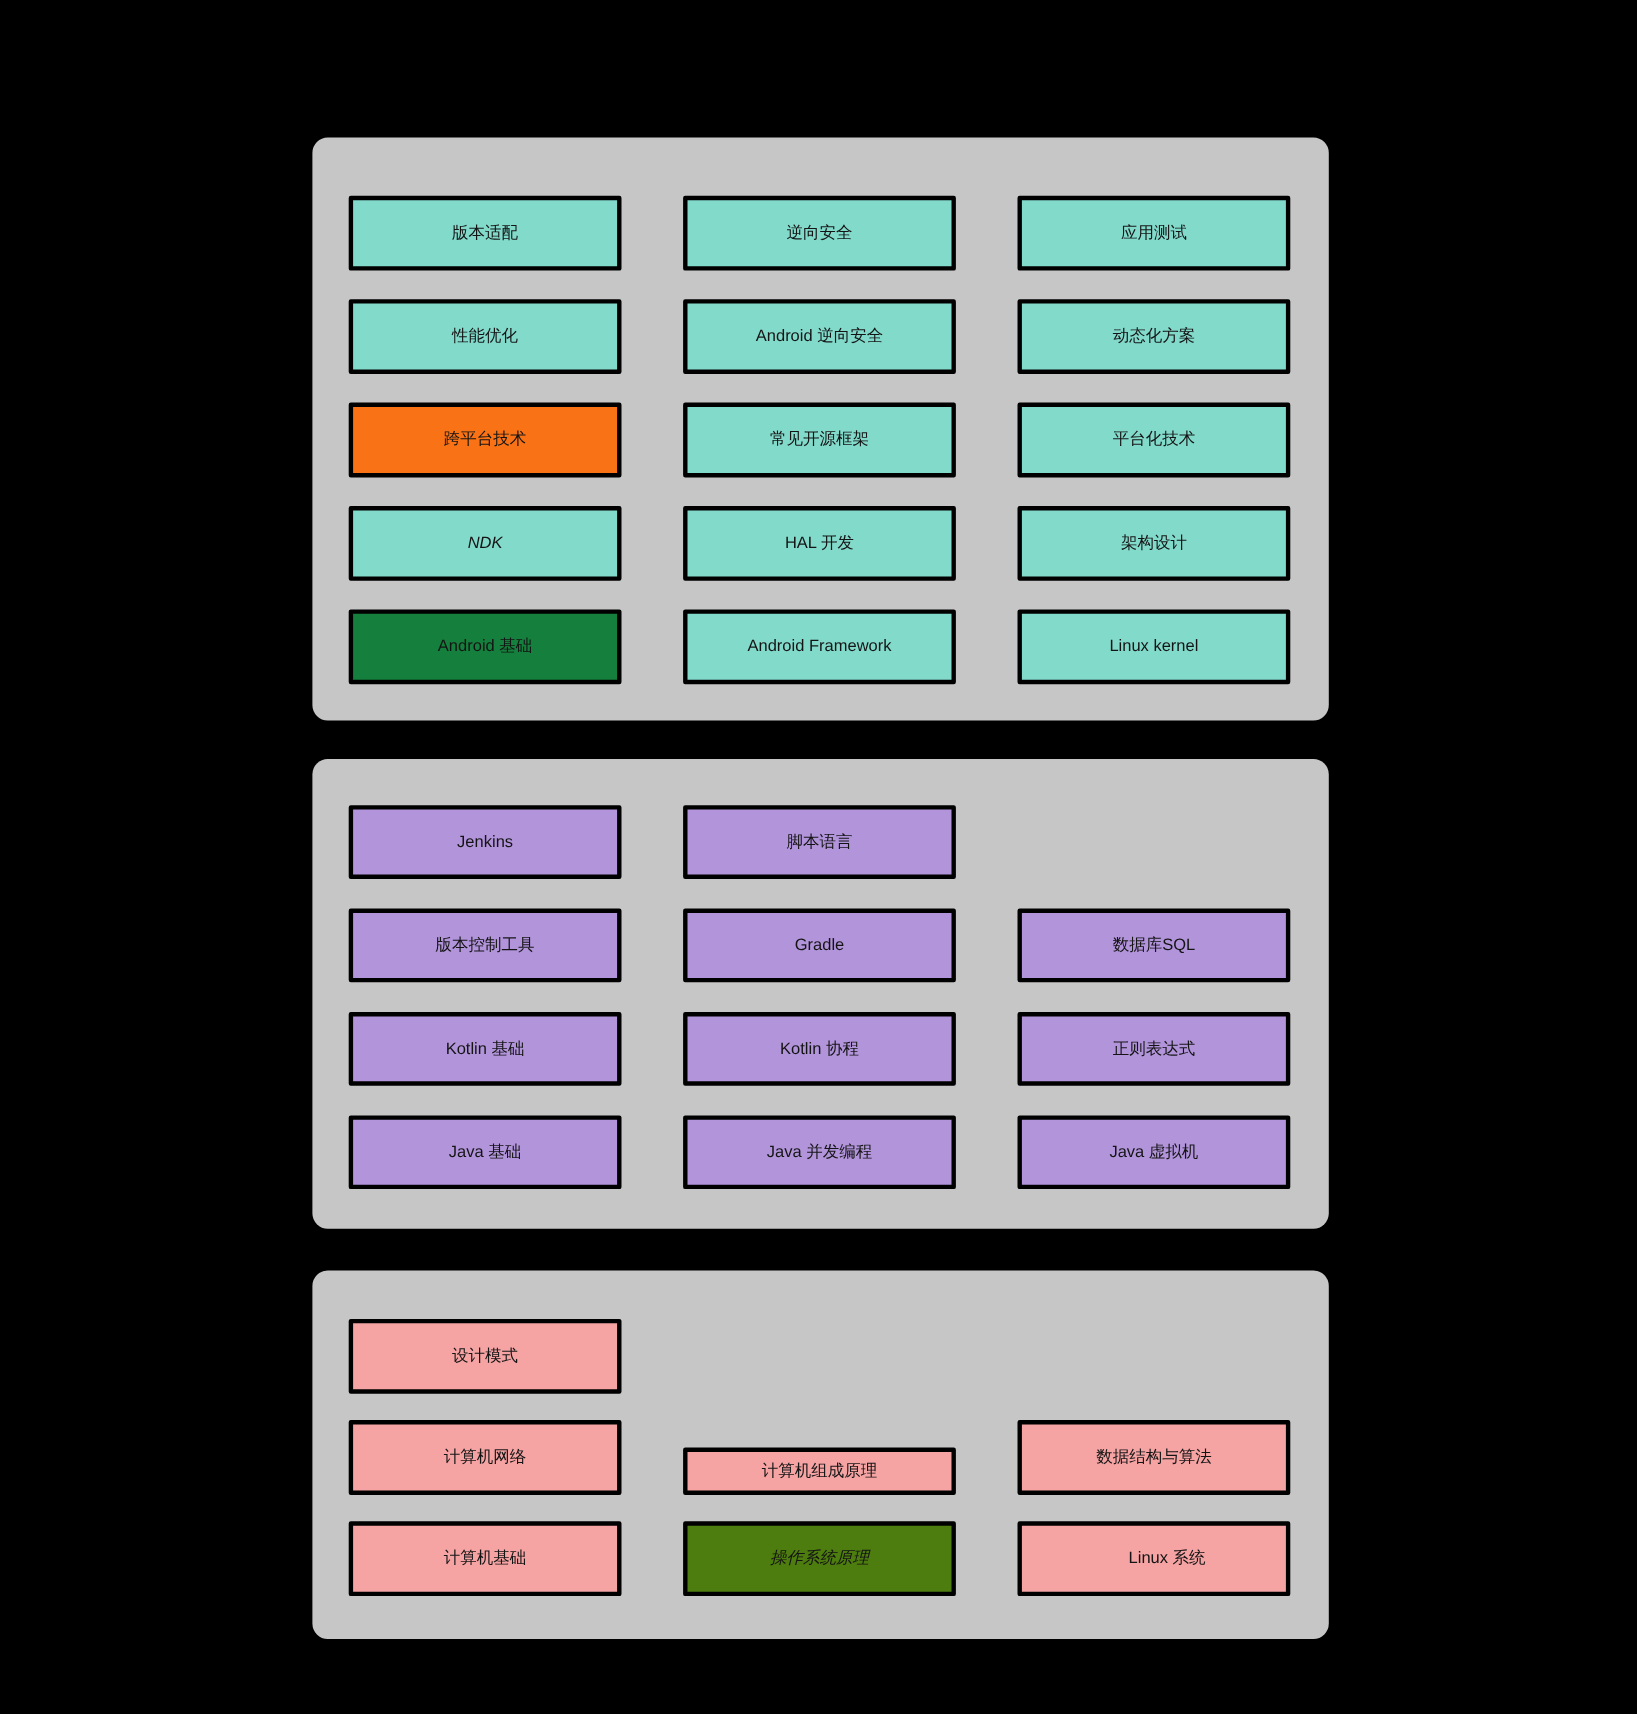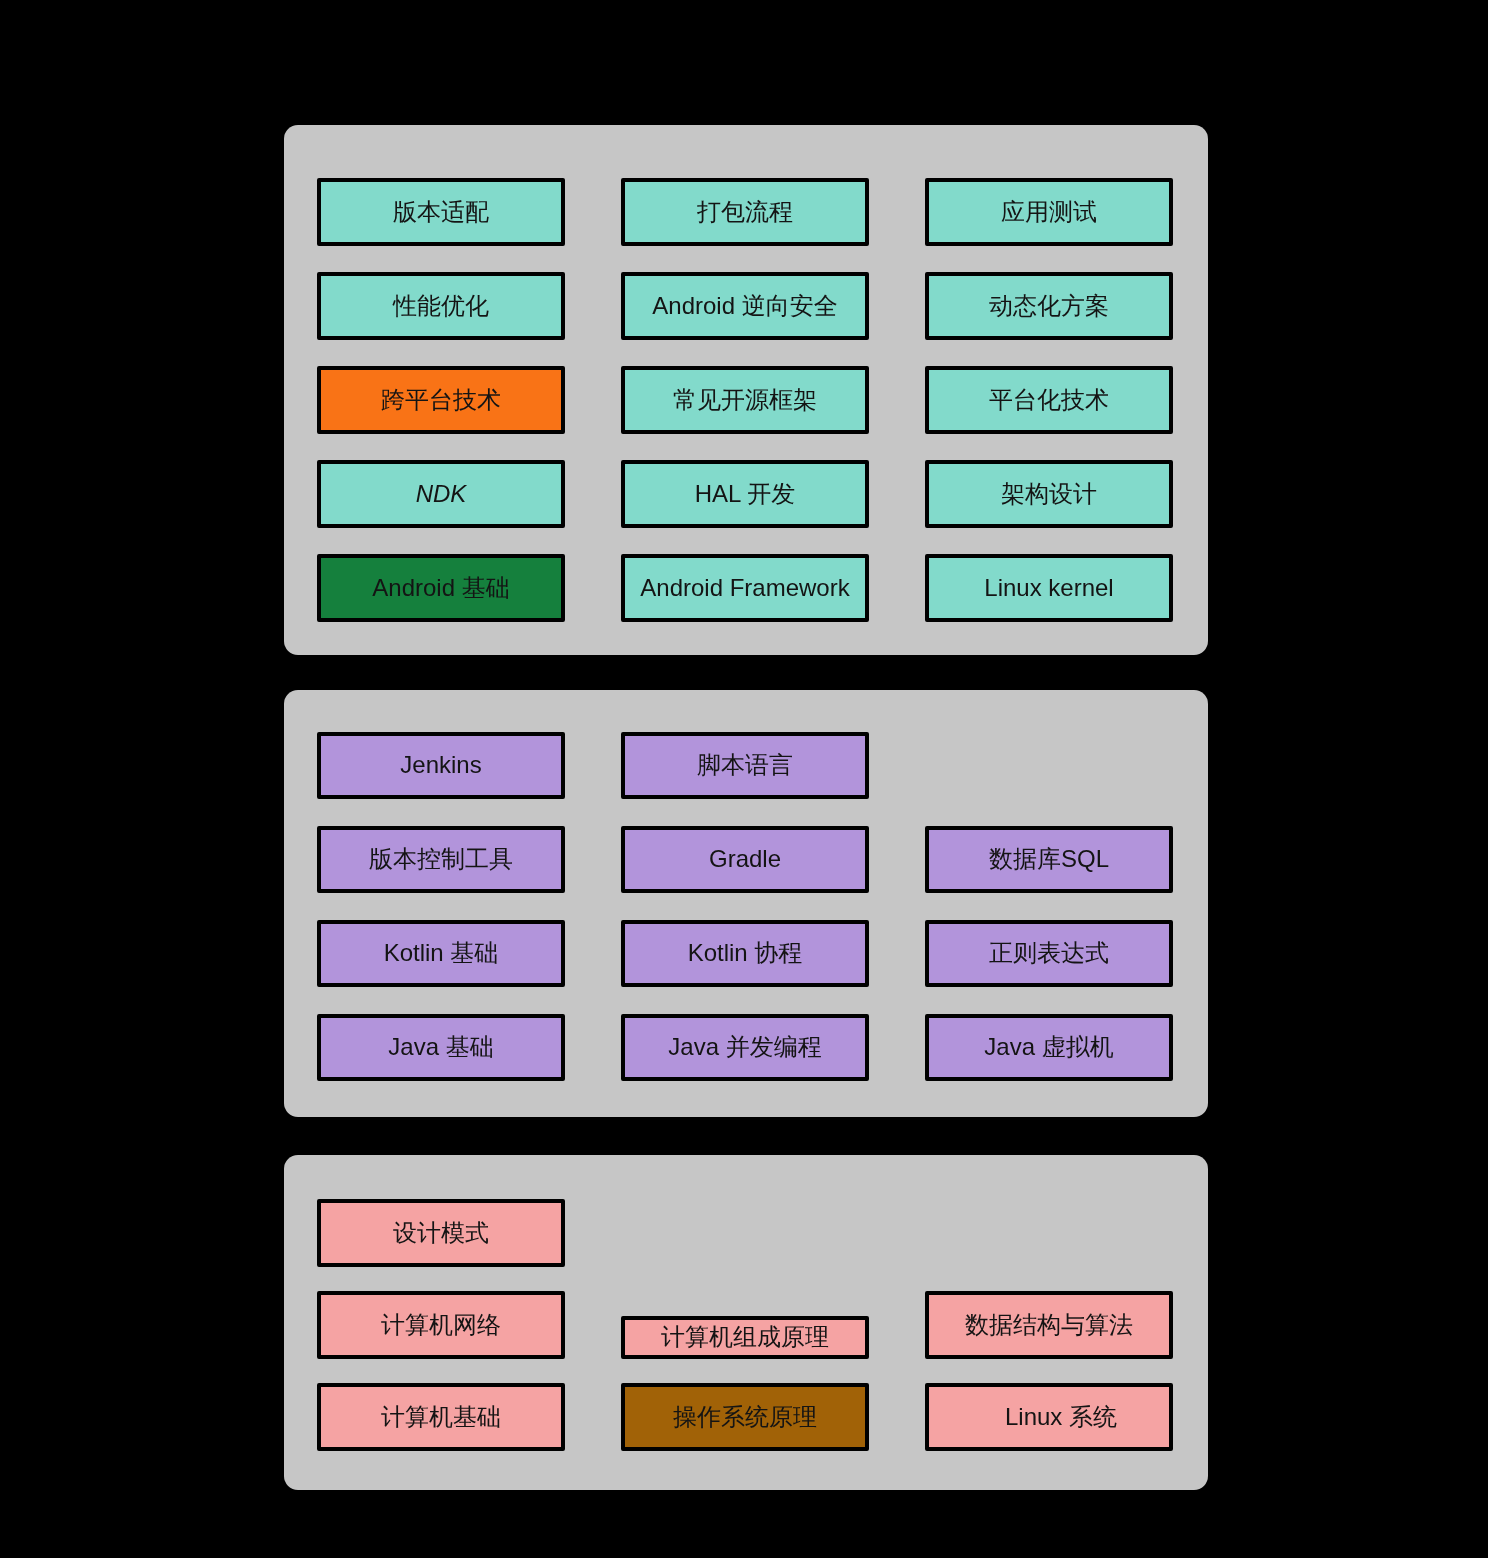--- a/index.html
+++ b/index.html
@@ -50,38 +50,38 @@
     grid-auto-rows: 68px;
     row-gap: 24px;
   }
   .box {
     box-sizing: border-box;
     border: 4px solid #000000;
     border-radius: 2px;
     display: flex;
     align-items: center;
     justify-content: center;
-    font-size: 24px;
+    font-size: 15px;
     line-height: 1.2;
     color: #141414;
     text-align: center;
     white-space: nowrap;
   }
   .box.empty {
     visibility: hidden;
     border: none;
   }
 </style>
 </head>
 <body>
 
 <main class="canvas">
   <section class="panel panel-1">
       <div class="box" style="background: rgb(130, 218, 203);">版本适配</div>
-      <div class="box" style="background: rgb(130, 218, 203);">打包流程</div>
+      <div class="box" style="background: rgb(130, 218, 203);">逆向安全</div>
       <div class="box" style="background: rgb(130, 218, 203);">应用测试</div>
       <div class="box" style="background: rgb(130, 218, 203);">性能优化</div>
       <div class="box" style="background: rgb(130, 218, 203);">Android 逆向安全</div>
       <div class="box" style="background: rgb(130, 218, 203);">动态化方案</div>
       <div class="box" style="background: #f97316;">跨平台技术</div>
       <div class="box" style="background: rgb(130, 218, 203);">常见开源框架</div>
       <div class="box" style="background: rgb(130, 218, 203);">平台化技术</div>
       <div class="box" style="background: rgb(130, 218, 203); font-style: italic;">NDK</div>
       <div class="box" style="background: rgb(130, 218, 203);">HAL 开发</div>
       <div class="box" style="background: rgb(130, 218, 203);">架构设计</div>
@@ -104,16 +104,16 @@
       <div class="box" style="background: rgb(178, 148, 219);">Java 虚拟机</div>
     </section>
   <section class="panel panel-3">
       <div class="box" style="background: rgb(245, 163, 163); text-align: center;">设计模式</div>
       <div class="box empty"></div>
       <div class="box empty"></div>
       <div class="box" style="background: rgb(245, 163, 163);">计算机网络</div>
       <div class="box" style="background: rgb(245, 163, 163); margin-top: 25px;">计算机组成原理</div>
       <div class="box" style="background: rgb(245, 163, 163);">数据结构与算法</div>
       <div class="box" style="background: rgb(245, 163, 163);">计算机基础</div>
-      <div class="box" style="background: #a16207;">操作系统原理</div>
+      <div class="box" style="background: #4d7c0f; font-style: italic;">操作系统原理</div>
       <div class="box" style="background: rgb(245, 163, 163); padding-left: 24px;">Linux 系统</div>
     </section>
 </main>
 
 </body></html>

